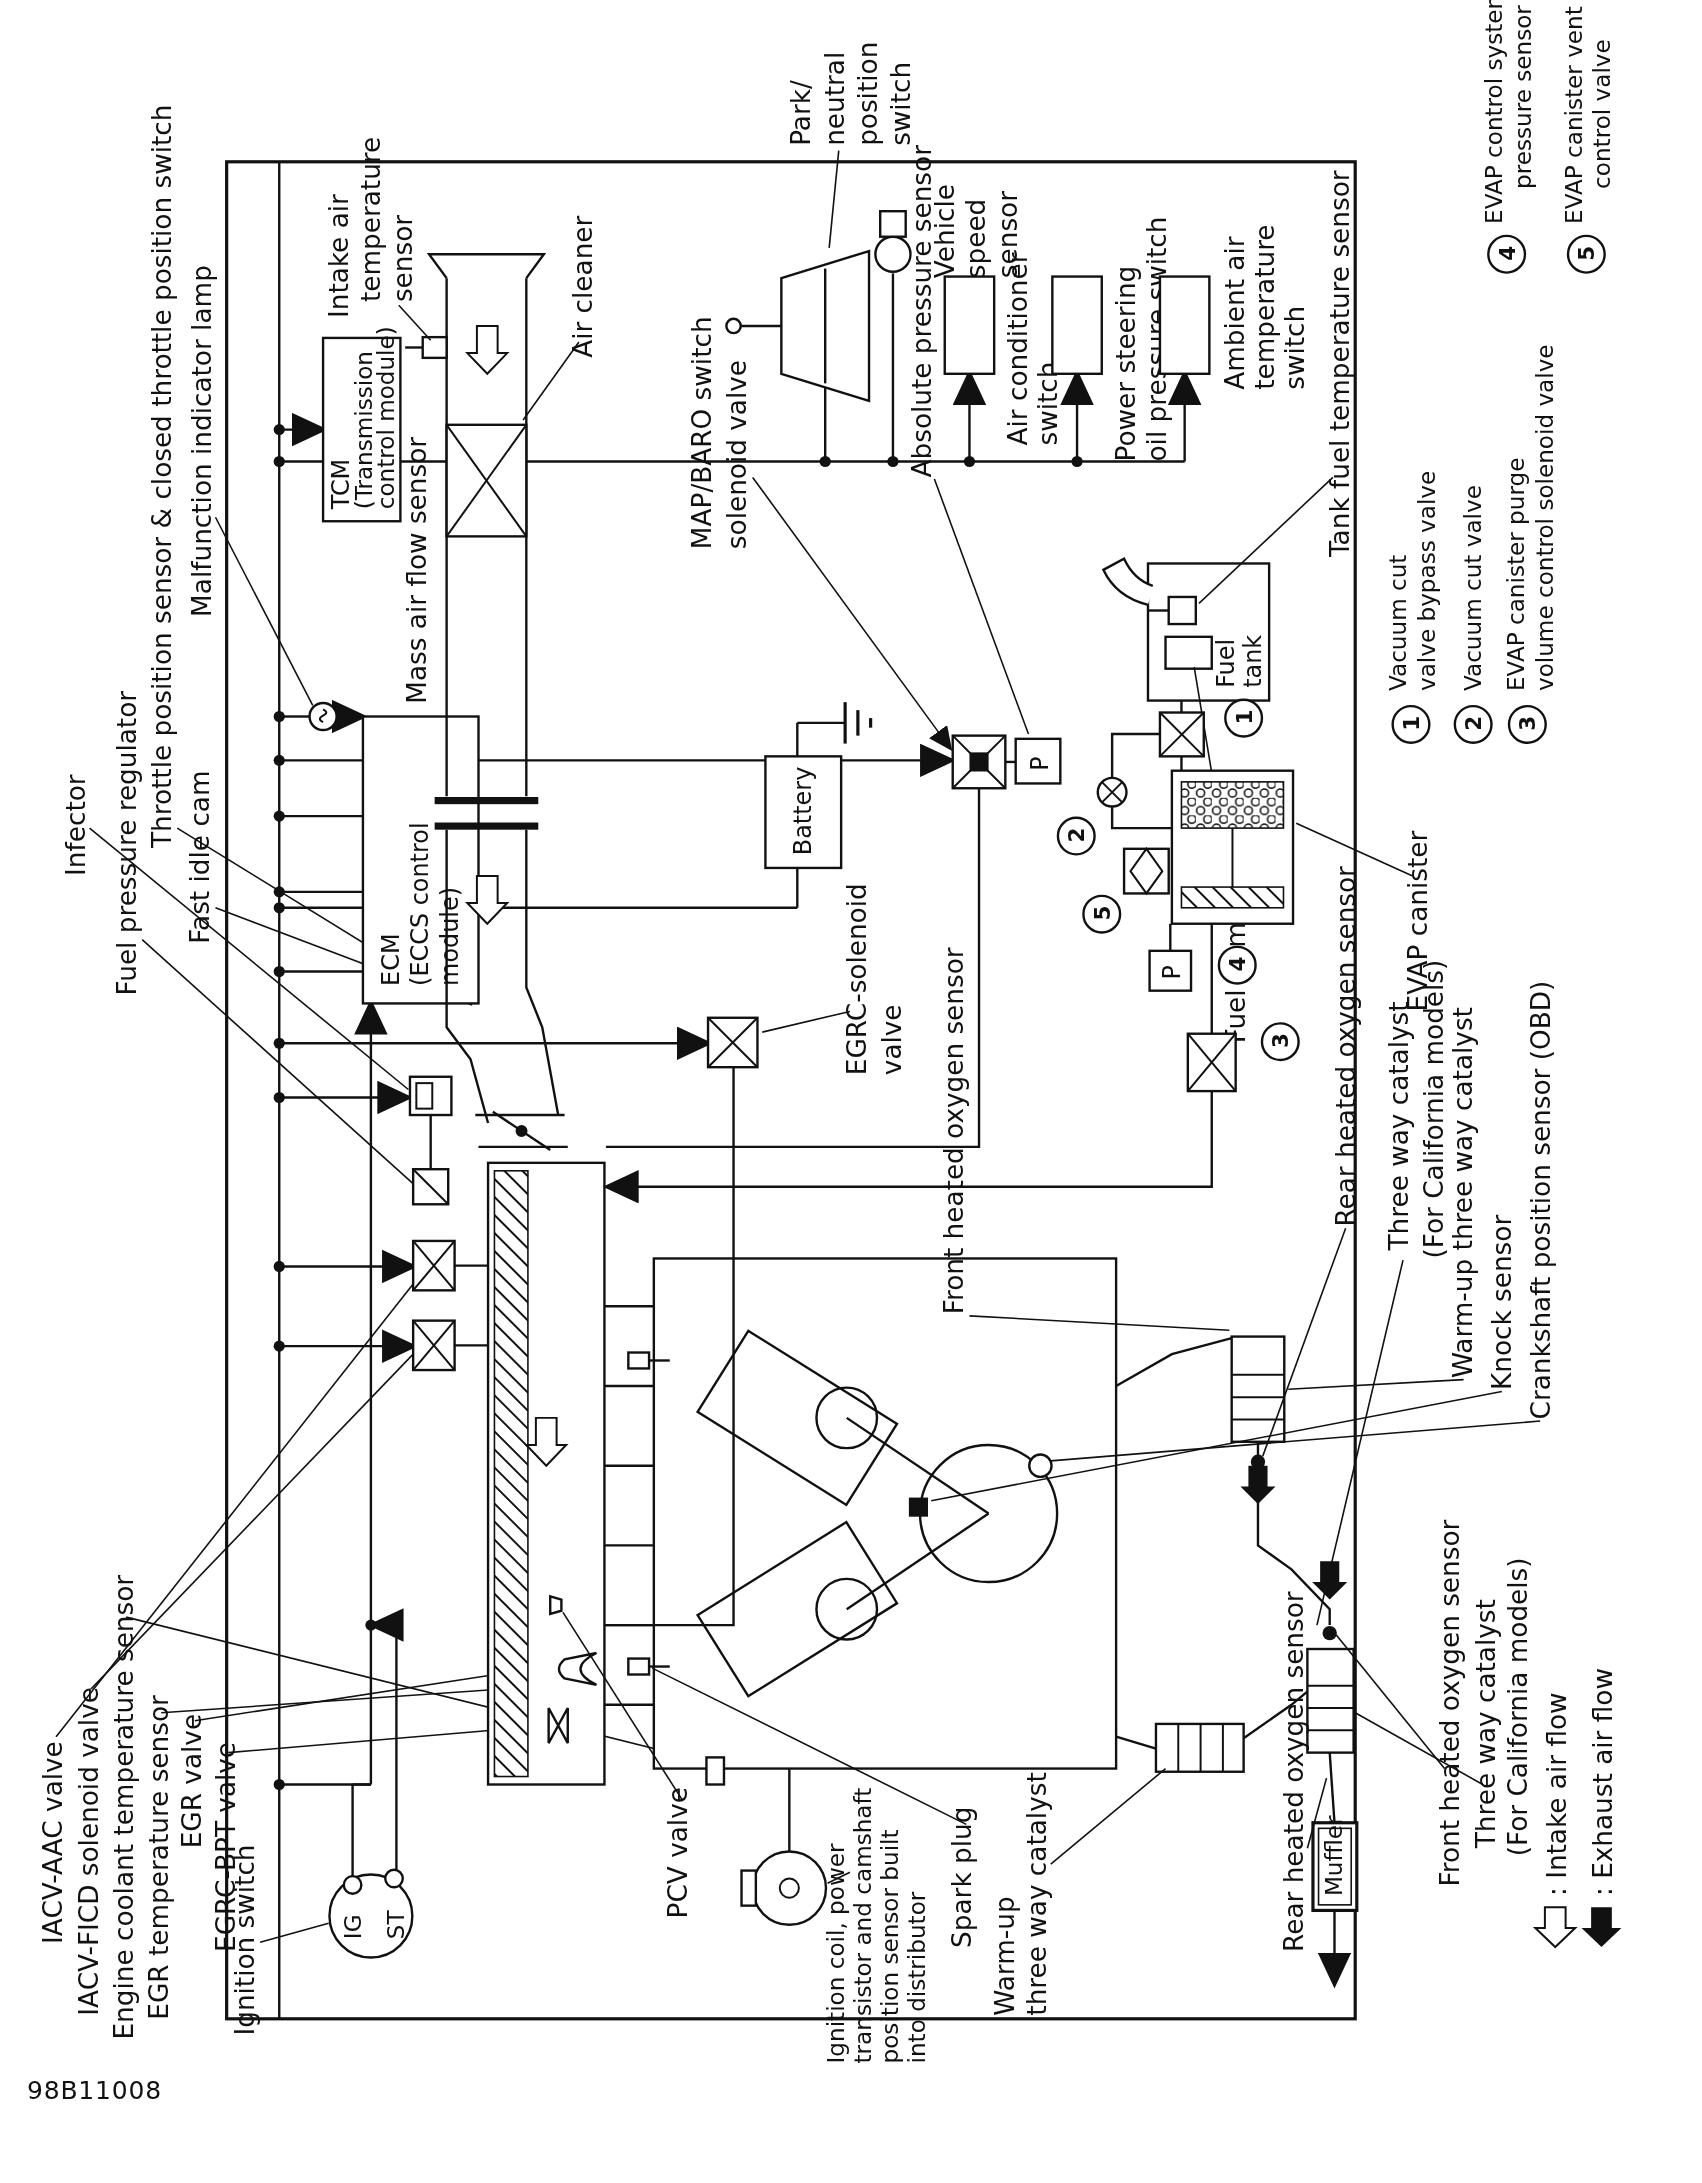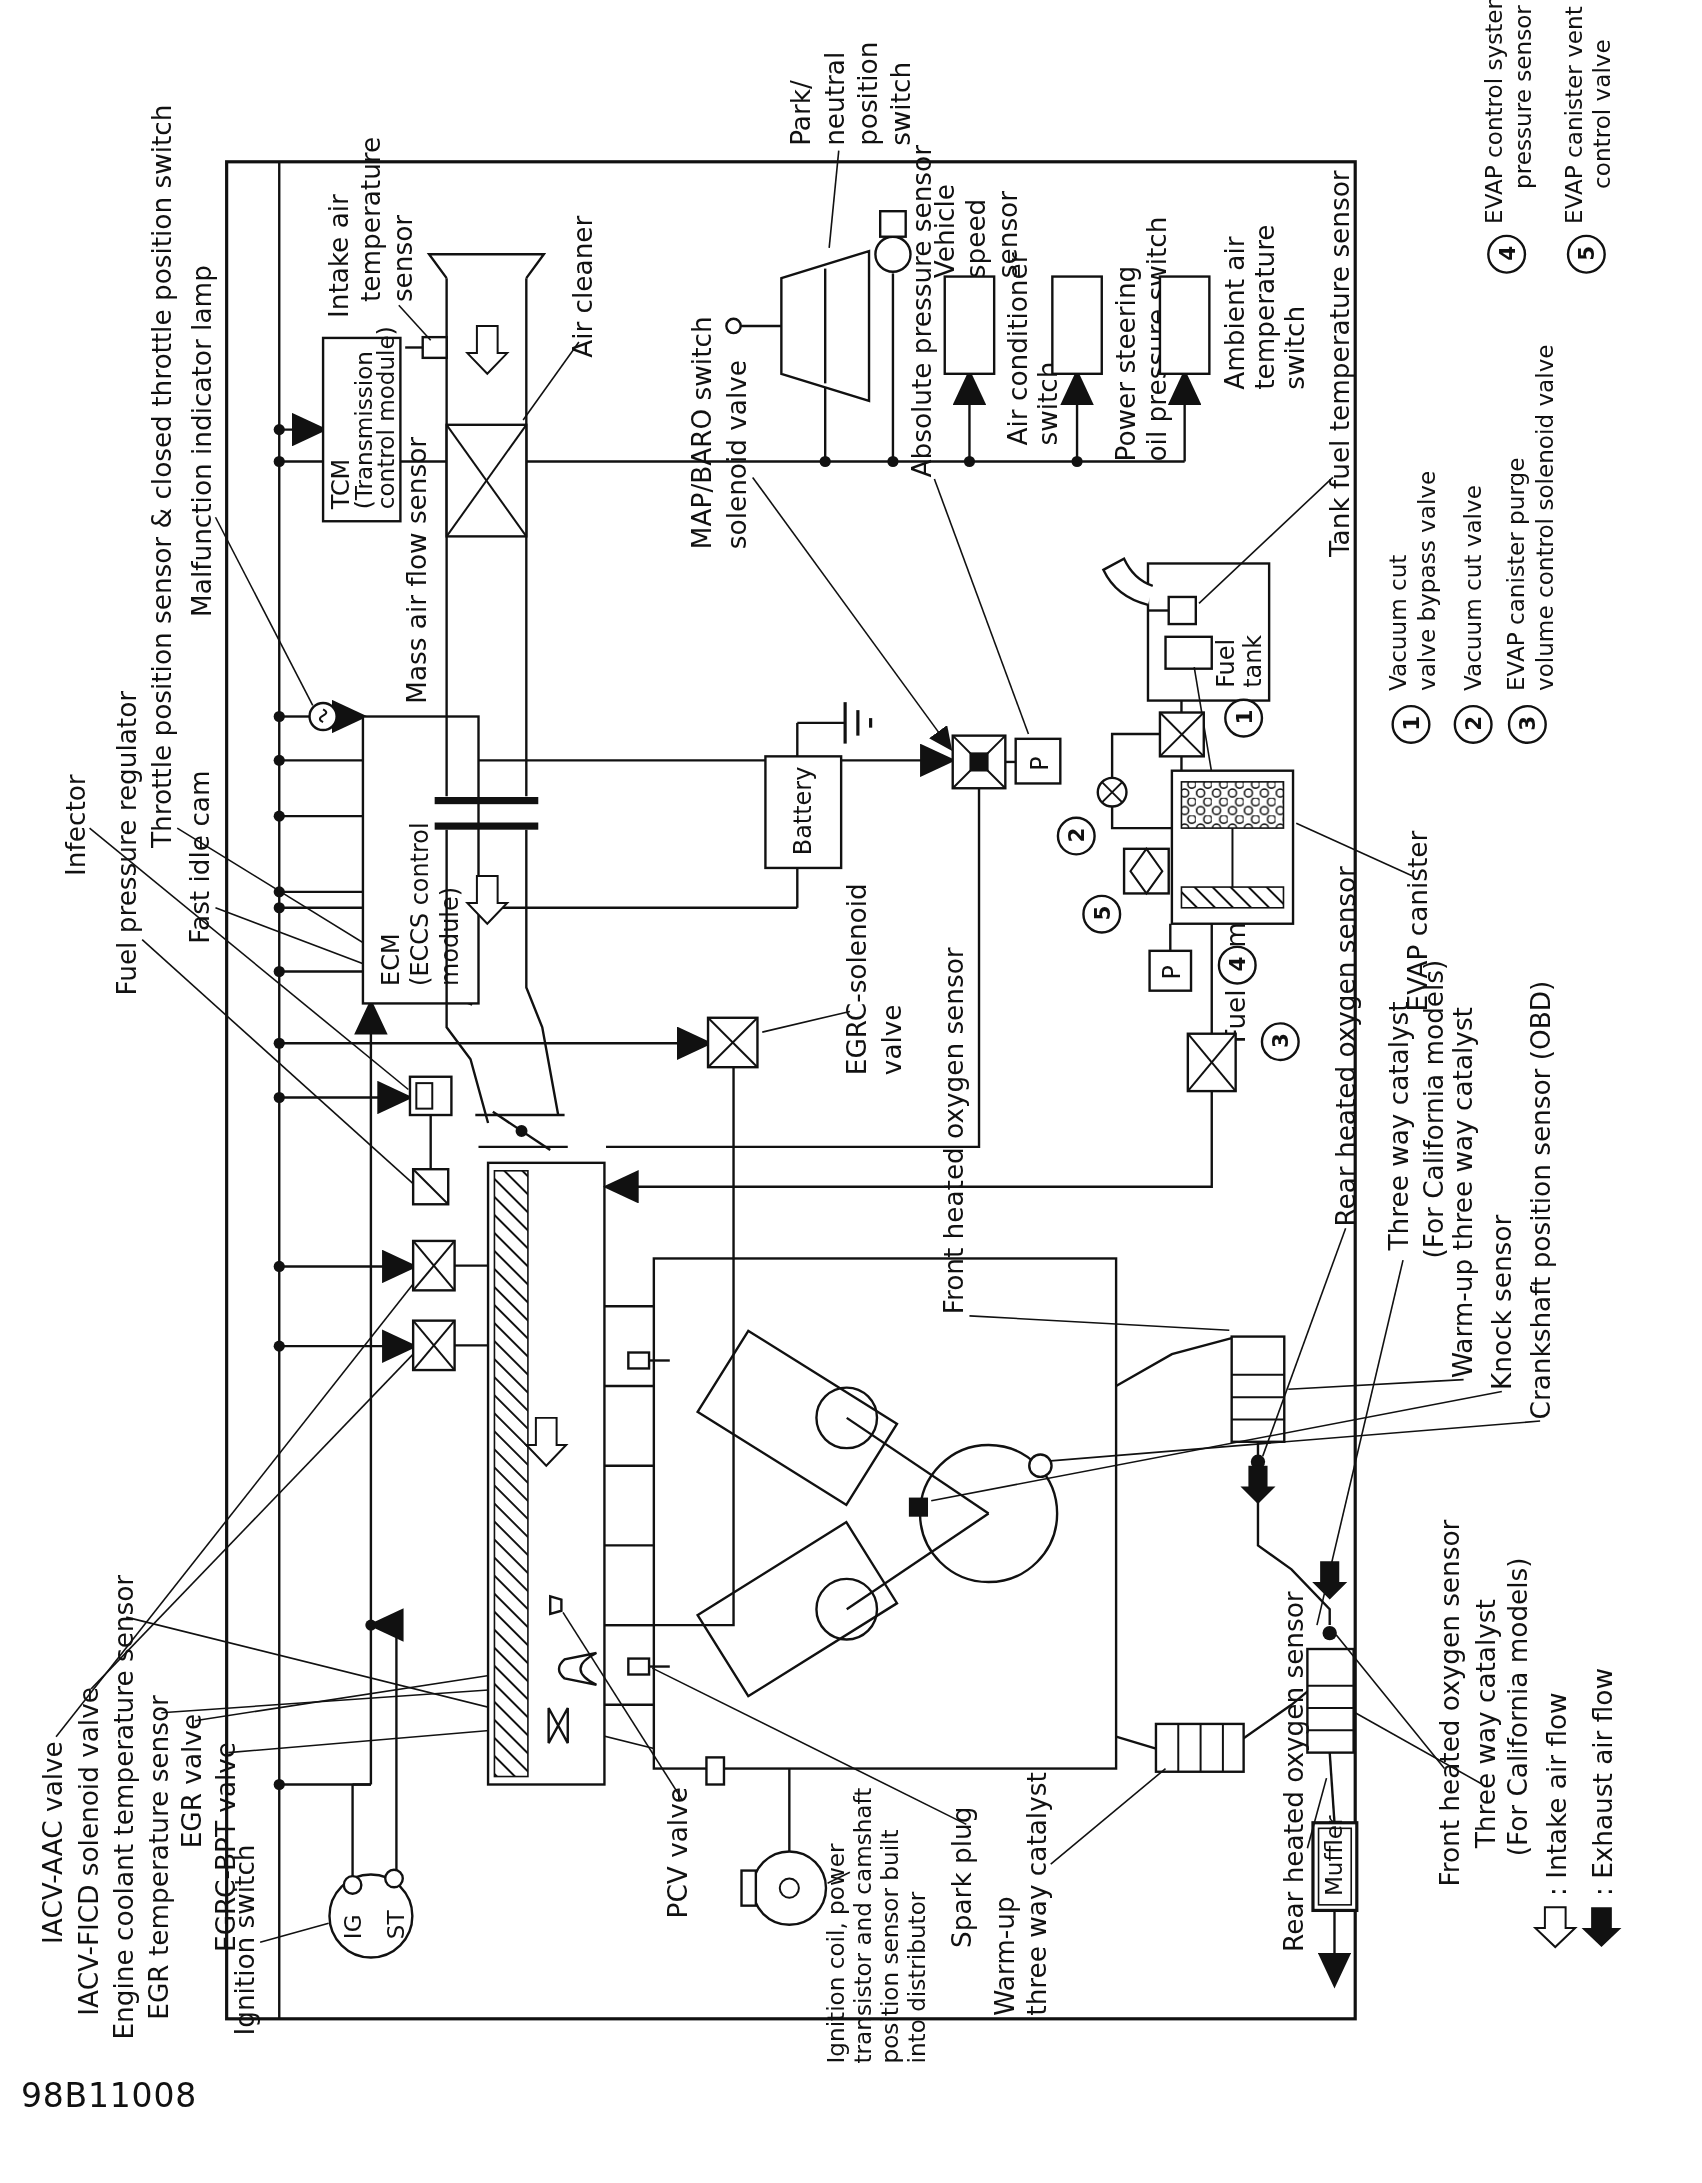--- a/index.html
+++ b/index.html
@@ -5,21 +5,21 @@
   html,body{margin:0;padding:0;background:#fff;}
   body{width:1703px;height:2183px;position:relative;overflow:hidden;
        font-family:"DejaVu Sans",sans-serif;color:#111;}
   #rot{position:absolute;left:0;top:0;width:2183px;height:1703px;
        transform:rotate(-90deg) translateX(-2183px);transform-origin:0 0;}
   svg text{fill:#111;font-family:"DejaVu Sans",sans-serif;}
   .lbl{font-size:33px;}
   .lbl-s{font-size:29px;}
   .boxtxt{font-size:30px;}
   .num{font-size:27px;font-weight:bold;}
-  #figid{position:absolute;left:21px;top:2076px;font-size:33px;letter-spacing:0.8px;}
+  #figid{position:absolute;left:27px;top:2076px;font-size:25px;letter-spacing:0.8px;}
 </style>
 </head>
 <body>
 
 <div id="rot">
 <svg width="2183" height="1703" viewBox="0 0 2739 2136">
   <defs>
     <marker id="ah" markerWidth="16" markerHeight="14" refX="13" refY="7" orient="auto">
       <path d="M0,0 L15,7 L0,14 z" fill="#111"></path>
     </marker>

